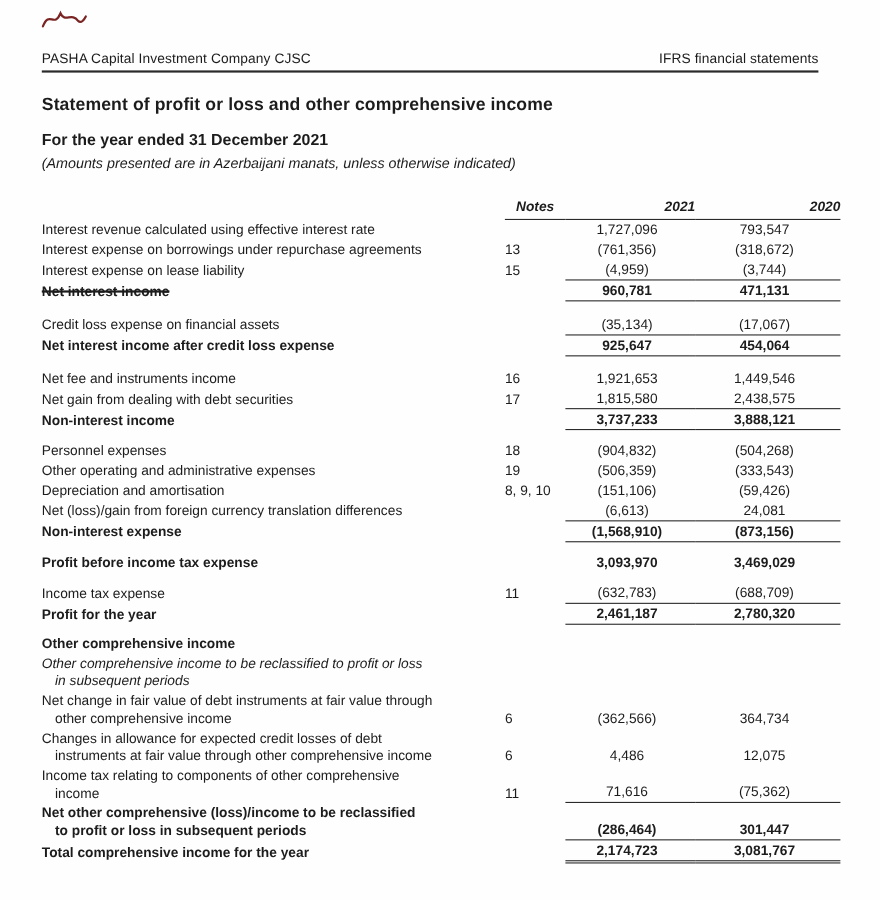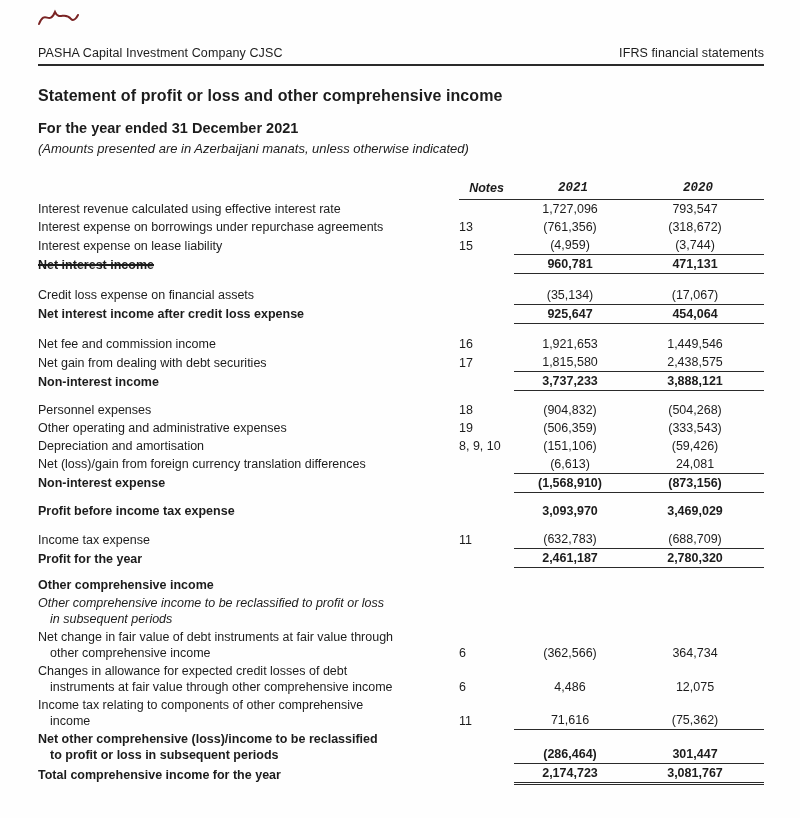--- a/index.html
+++ b/index.html
@@ -3,40 +3,40 @@
 <meta charset="utf-8">
 <style>
   * { margin: 0; padding: 0; box-sizing: border-box; }
   html, body { background: #ffffff; }
   body {
     width: 800px; height: 818px; overflow: hidden;
     font-family: "Liberation Sans", sans-serif;
     color: #1c1c1c;
     -webkit-font-smoothing: antialiased;
   }
-  .page { position: relative; width: 800px; height: 818px; padding: 46px 36px 0 38px; background: #fefefe; }
+  .page { position: relative; width: 800px; height: 818px; padding: 46px 56px 0 38px; background: #fefefe; }
 
   .pen-mark { position: absolute; left: 36px; top: 5px; }
 
   .doc-header {
     display: flex; justify-content: space-between; align-items: flex-end;
     border-bottom: 2px solid #2a2a2a; padding-bottom: 4px;
     font-size: 12.5px; letter-spacing: 0.1px;
   }
 
   h1.title { font-size: 16px; font-weight: bold; margin-top: 21px; letter-spacing: 0.1px; }
   h2.subtitle { font-size: 14.5px; font-weight: bold; margin-top: 15px; }
   p.amounts-note { font-style: italic; font-size: 13px; margin-top: 5px; }
 
   table.fin { border-collapse: collapse; width: 726px; margin-top: 23px; font-size: 12.5px; table-layout: fixed; }
   th, td { vertical-align: bottom; padding: 1px 0; line-height: 1.28; }
   thead th { font-weight: bold; font-style: italic; border-bottom: 1.5px solid #2a2a2a; padding-bottom: 3px; }
   thead th.lbl { border-bottom: none; }
   thead th.notes { text-align: center; }
-  thead th.num { text-align: center; font-family: Liberation Mono, monospace; }
+  thead th.num { text-align: right; }
 
   td.lbl { padding-left: 12px; text-indent: -12px; padding-right: 8px; white-space: pre-line; }
   td.notes { }
   td.num { text-align: center; padding-right: 6px; }
   .b { font-weight: bold; }
   .i { font-style: italic; }
   .strike { text-decoration: line-through; text-decoration-thickness: 1.5px; }
   td.ul { border-bottom: 1.5px solid #2a2a2a; }
   td.dul { border-bottom: 3px double #2a2a2a; }
   tr[data-name="spacer-row"] td { padding: 0; }
@@ -111,21 +111,21 @@
         <tr data-name="table-row">
           <td class="lbl b" data-name="row-label">Net interest income after credit loss expense</td>
           <td class="notes" data-name="row-notes"></td>
           <td class="num b ul" data-name="value-2021">925,647</td>
           <td class="num b ul" data-name="value-2020">454,064</td>
         </tr>
         <tr data-name="spacer-row">
           <td colspan="4" data-name="row-spacer" style="height: 12px;"></td>
         </tr>
         <tr data-name="table-row">
-          <td class="lbl" data-name="row-label">Net fee and commission income</td>
+          <td class="lbl" data-name="row-label">Net fee and instruments income</td>
           <td class="notes" data-name="row-notes">16</td>
           <td class="num" data-name="value-2021">1,921,653</td>
           <td class="num" data-name="value-2020">1,449,546</td>
         </tr>
         <tr data-name="table-row">
           <td class="lbl" data-name="row-label">Net gain from dealing with debt securities</td>
           <td class="notes" data-name="row-notes">17</td>
           <td class="num ul" data-name="value-2021">1,815,580</td>
           <td class="num ul" data-name="value-2020">2,438,575</td>
         </tr>

